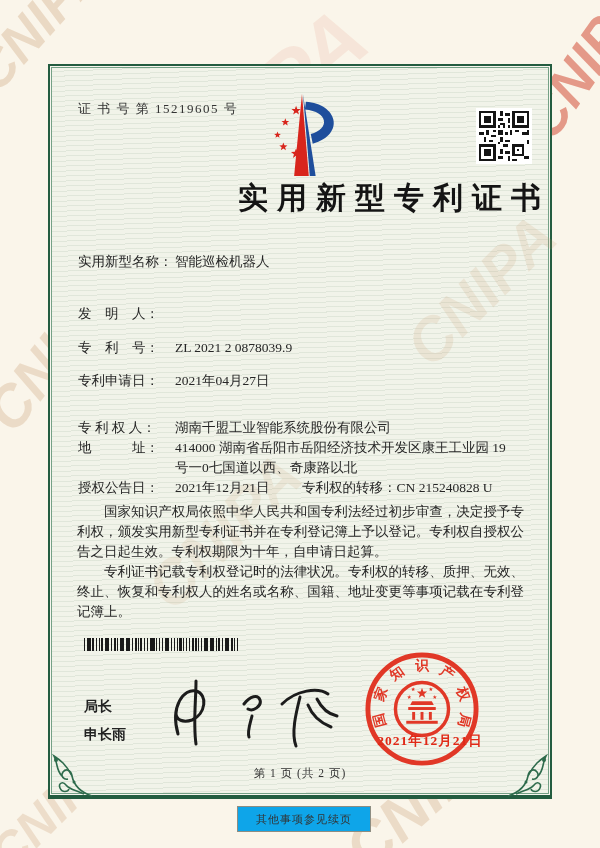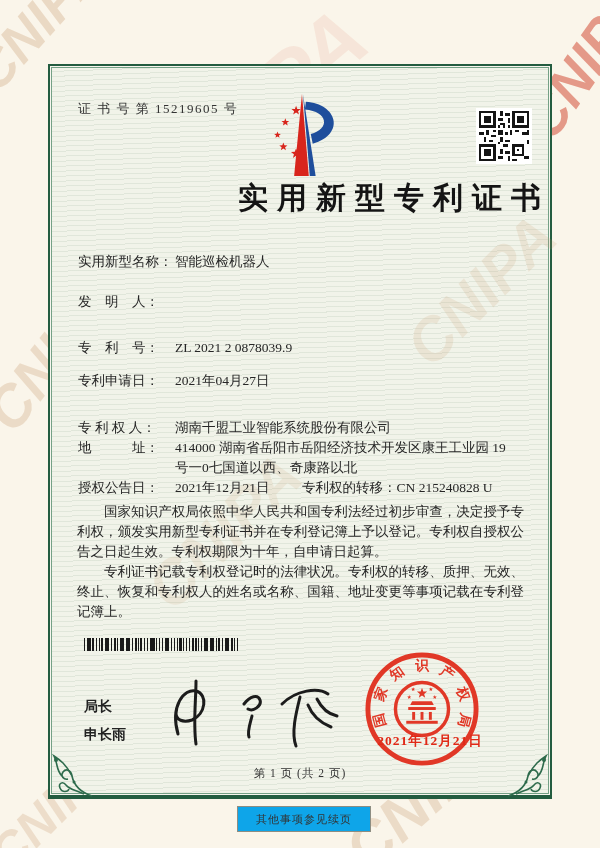--- a/index.html
+++ b/index.html
@@ -137,21 +137,21 @@
       <rect x="20" y="12" width="1" height="2"></rect>
     <rect x="19" y="19" width="2" height="1"></rect>
       <rect x="14" y="20" width="2" height="1"></rect>
   </svg>
 
   <div class="title">实用新型专利证书</div>
 
   <div class="row" style="top:186px">
     <span class="lbl">实用新型名称：</span><span class="val">智能巡检机器人</span>
   </div>
-  <div class="row" style="top:226px">
+  <div class="row" style="top:238px">
     <span class="lbl">发　明　人：</span>
   </div>
   <div class="row" style="top:272px">
     <span class="lbl">专　利　号：</span><span class="val">ZL 2021 2 0878039.9</span>
   </div>
   <div class="row" style="top:305px">
     <span class="lbl">专利申请日：</span><span class="val">2021年04月27日</span>
   </div>
   <div class="row" style="top:352px">
     <span class="lbl">专 利 权 人：</span><span class="val">湖南千盟工业智能系统股份有限公司</span>

